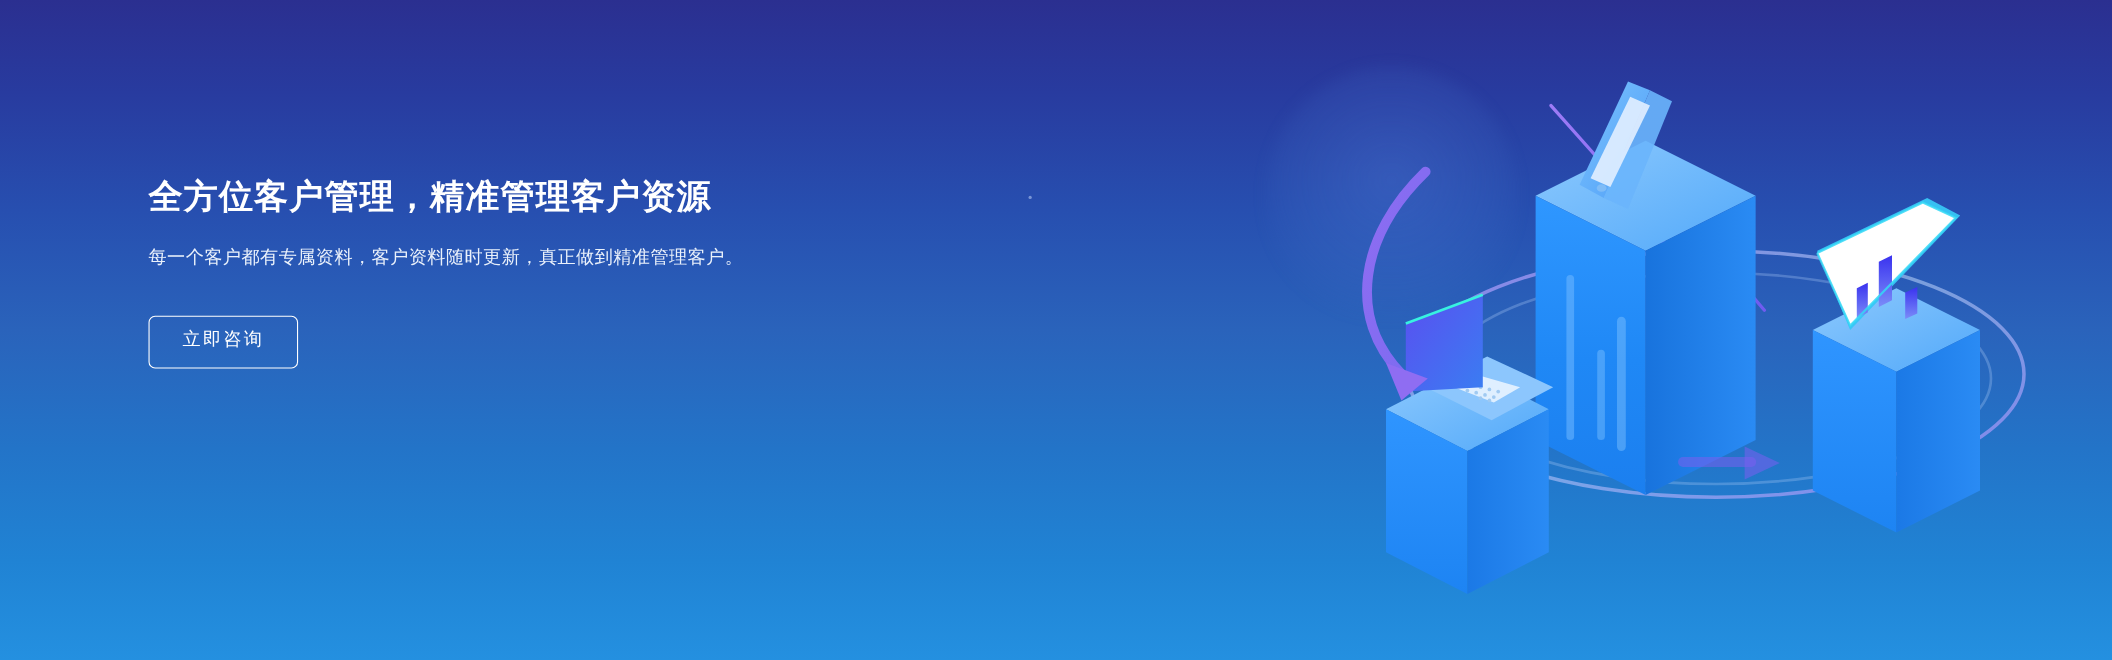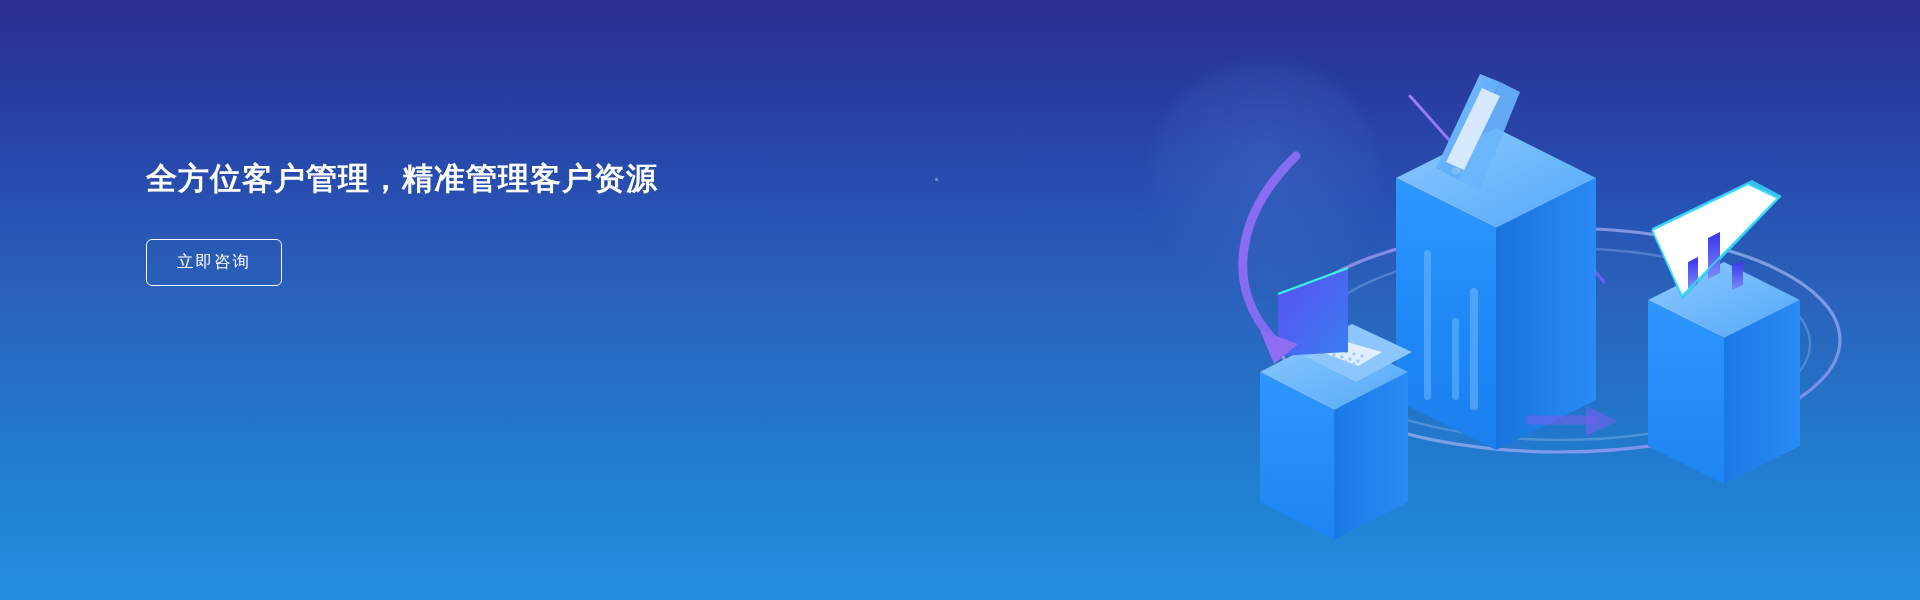--- a/index.html
+++ b/index.html
@@ -37,21 +37,21 @@
     position:absolute;
     left:935px; top:178px;
     width:3px; height:3px;
     border-radius:50%;
     background:rgba(190,210,245,0.55);
   }
 
   
   .copy {
     position:absolute;
-    left:146px; top:160px;
+    left:135px; top:160px;
     width:640px;
   }
   .headline {
     font-size:31px;
     font-weight:bold;
     color:#ffffff;
     letter-spacing:1px;
     line-height:1.25;
     white-space:nowrap;
   }
@@ -90,20 +90,21 @@
 </head>
 <body>
 
 <div class="banner">
 
   <div class="bg-glow"></div>
   <div class="bg-dot"></div>
 
   <div class="copy">
     <h1 class="headline">全方位客户管理，精准管理客户资源</h1>
+    <p class="subcopy">每一个客户都有专属资料，客户资料随时更新，真正做到精准管理客户。</p>
     <button class="cta">立即咨询</button>
   </div>
 
   <div class="art">
     <svg viewBox="0 0 720 600" xmlns="http://www.w3.org/2000/svg">
       <defs>
         <linearGradient id="gPedFront" x1="0" y1="0" x2="0" y2="1">
           <stop offset="0%" stop-color="#2f95ff"></stop>
           <stop offset="100%" stop-color="#1d84f3"></stop>
         </linearGradient>

